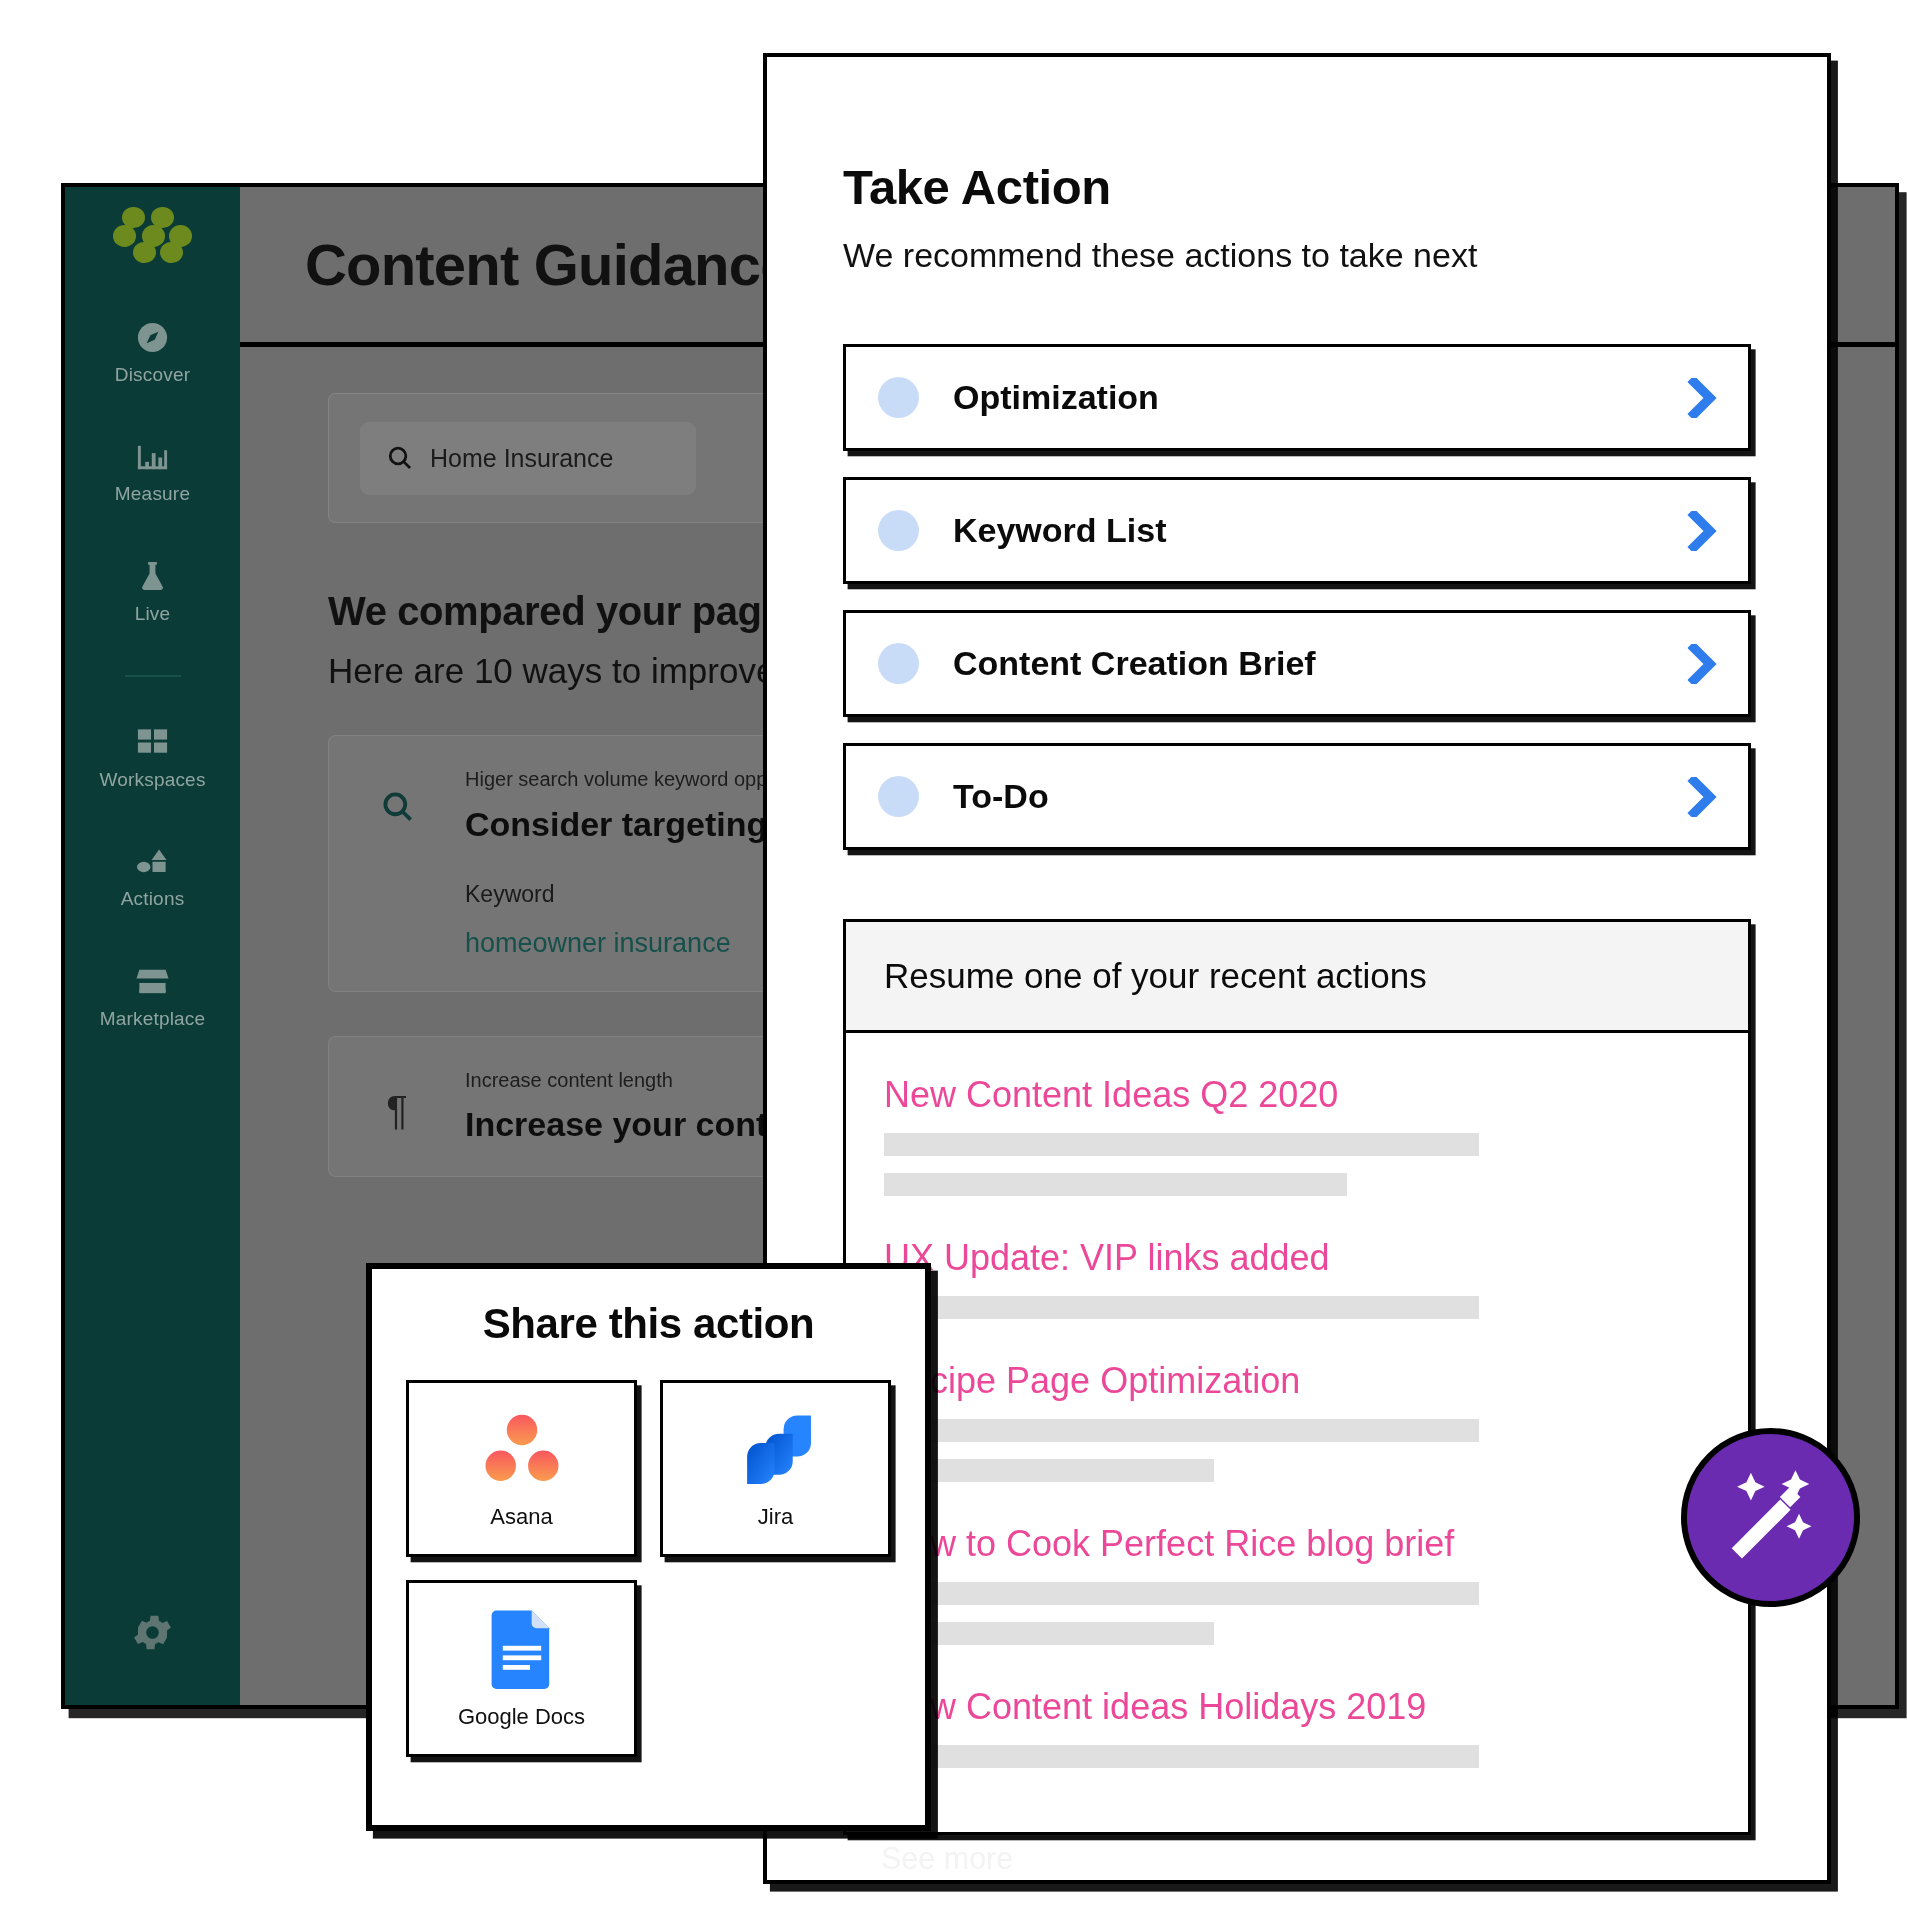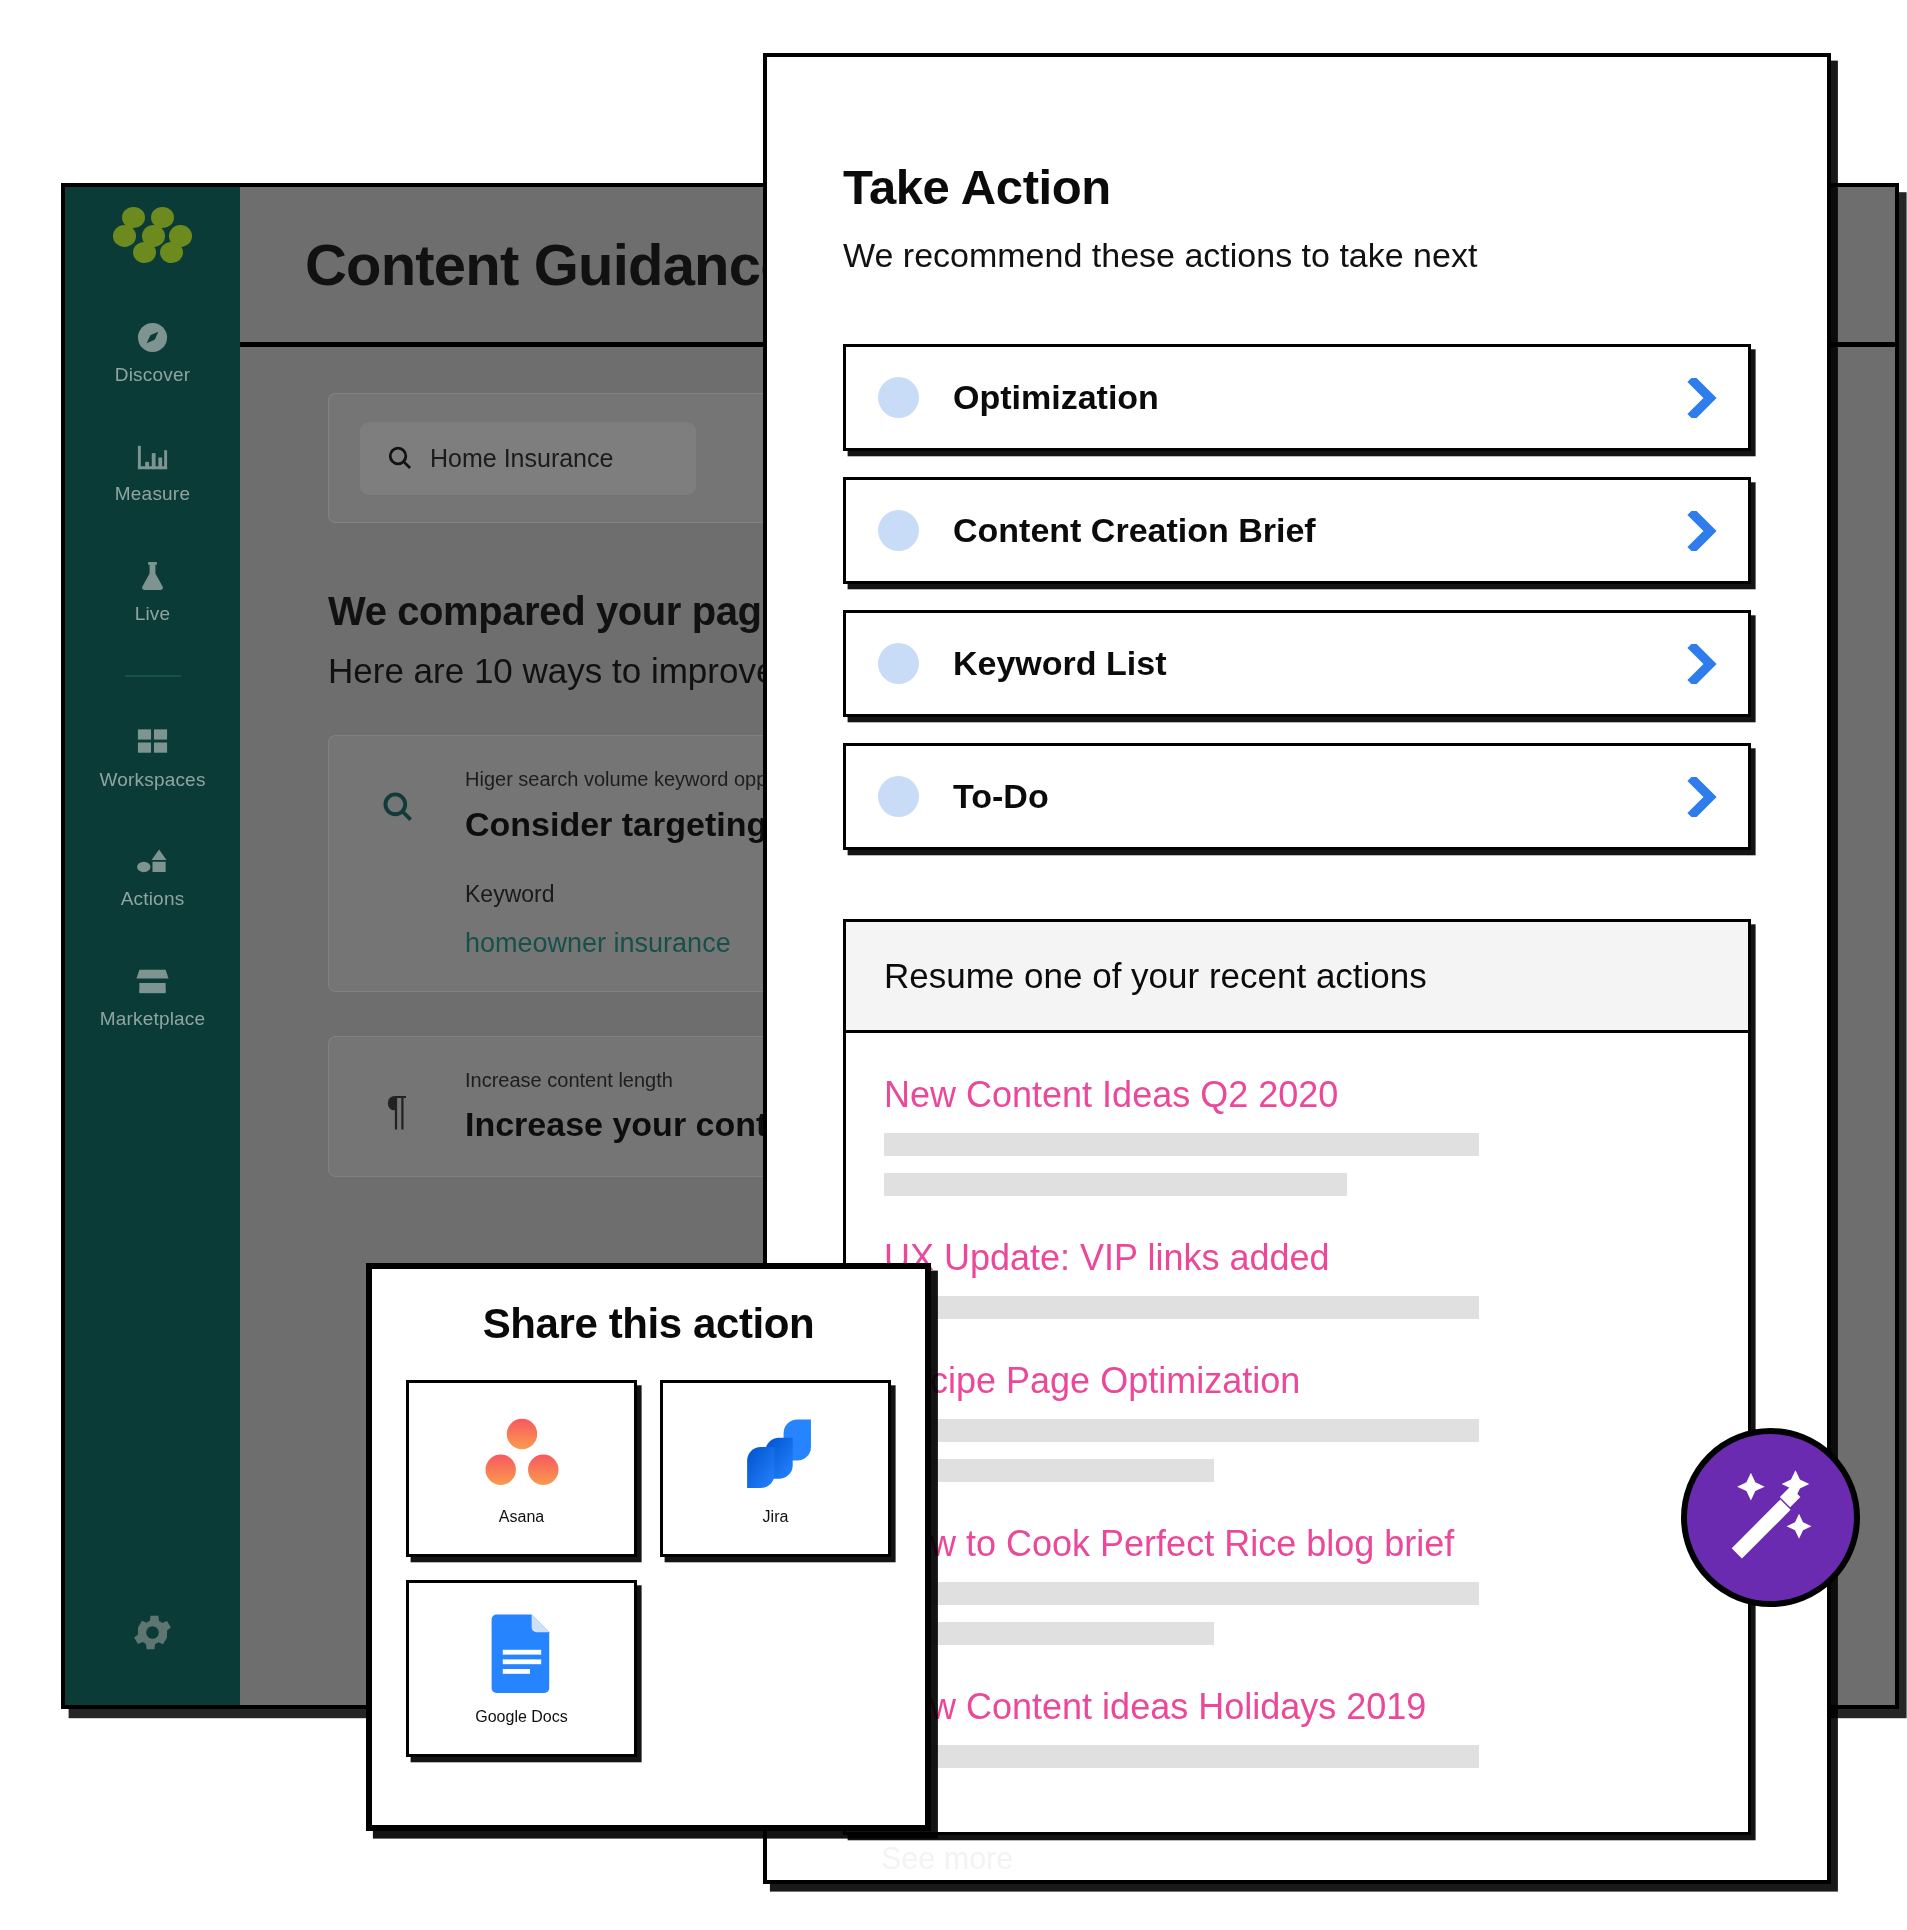--- a/index.html
+++ b/index.html
@@ -119,21 +119,21 @@
     padding:30.5px 34px;
   }
   #share-title{text-align:center;font-size:42px;font-weight:bold;color:#0a0a0a;letter-spacing:-0.4px;}
   #share-grid{margin-top:32px;display:grid;grid-template-columns:1fr 1fr;gap:23px;}
   .share-cell{
     height:177px;border:3.8px solid #000;box-sizing:border-box;background:#fff;
     box-shadow:4.6px 5.3px 0 rgba(0,0,0,0.92);
     display:flex;flex-direction:column;align-items:center;justify-content:center;gap:12.2px;
   }
   .share-ico{height:85px;display:flex;align-items:center;justify-content:center;}
-  .share-name{font-size:16px;color:#101010;}
+  .share-name{font-size:22px;color:#101010;}
 
   
   #magic-fab{
     position:absolute;left:1681px;top:1428px;width:179px;height:179px;
     border-radius:50%;background:#6b2bb0;border:6.9px solid #000;box-sizing:border-box;
     display:flex;align-items:center;justify-content:center;
   }
   #magic-fab svg{width:107px;height:107px;fill:#fff;}
 </style>
 </head>
@@ -295,31 +295,31 @@
       <span class="ta-label">Optimization</span>
       <span class="ta-chev">
         <svg viewBox="0 0 24 30">
             <polyline points="6,3 18,15 6,27"></polyline>
           </svg>
       </span>
     </div>
 
     <div class="ta-row">
       <span class="ta-dot"></span>
-      <span class="ta-label">Content Creation Brief</span>
+      <span class="ta-label">Keyword List</span>
       <span class="ta-chev">
         <svg viewBox="0 0 24 30">
             <polyline points="6,3 18,15 6,27"></polyline>
           </svg>
       </span>
     </div>
 
     <div class="ta-row">
       <span class="ta-dot"></span>
-      <span class="ta-label">Keyword List</span>
+      <span class="ta-label">Content Creation Brief</span>
       <span class="ta-chev">
         <svg viewBox="0 0 24 30">
             <polyline points="6,3 18,15 6,27"></polyline>
           </svg>
       </span>
     </div>
 
     <div class="ta-row">
       <span class="ta-dot"></span>
       <span class="ta-label">To-Do</span>

